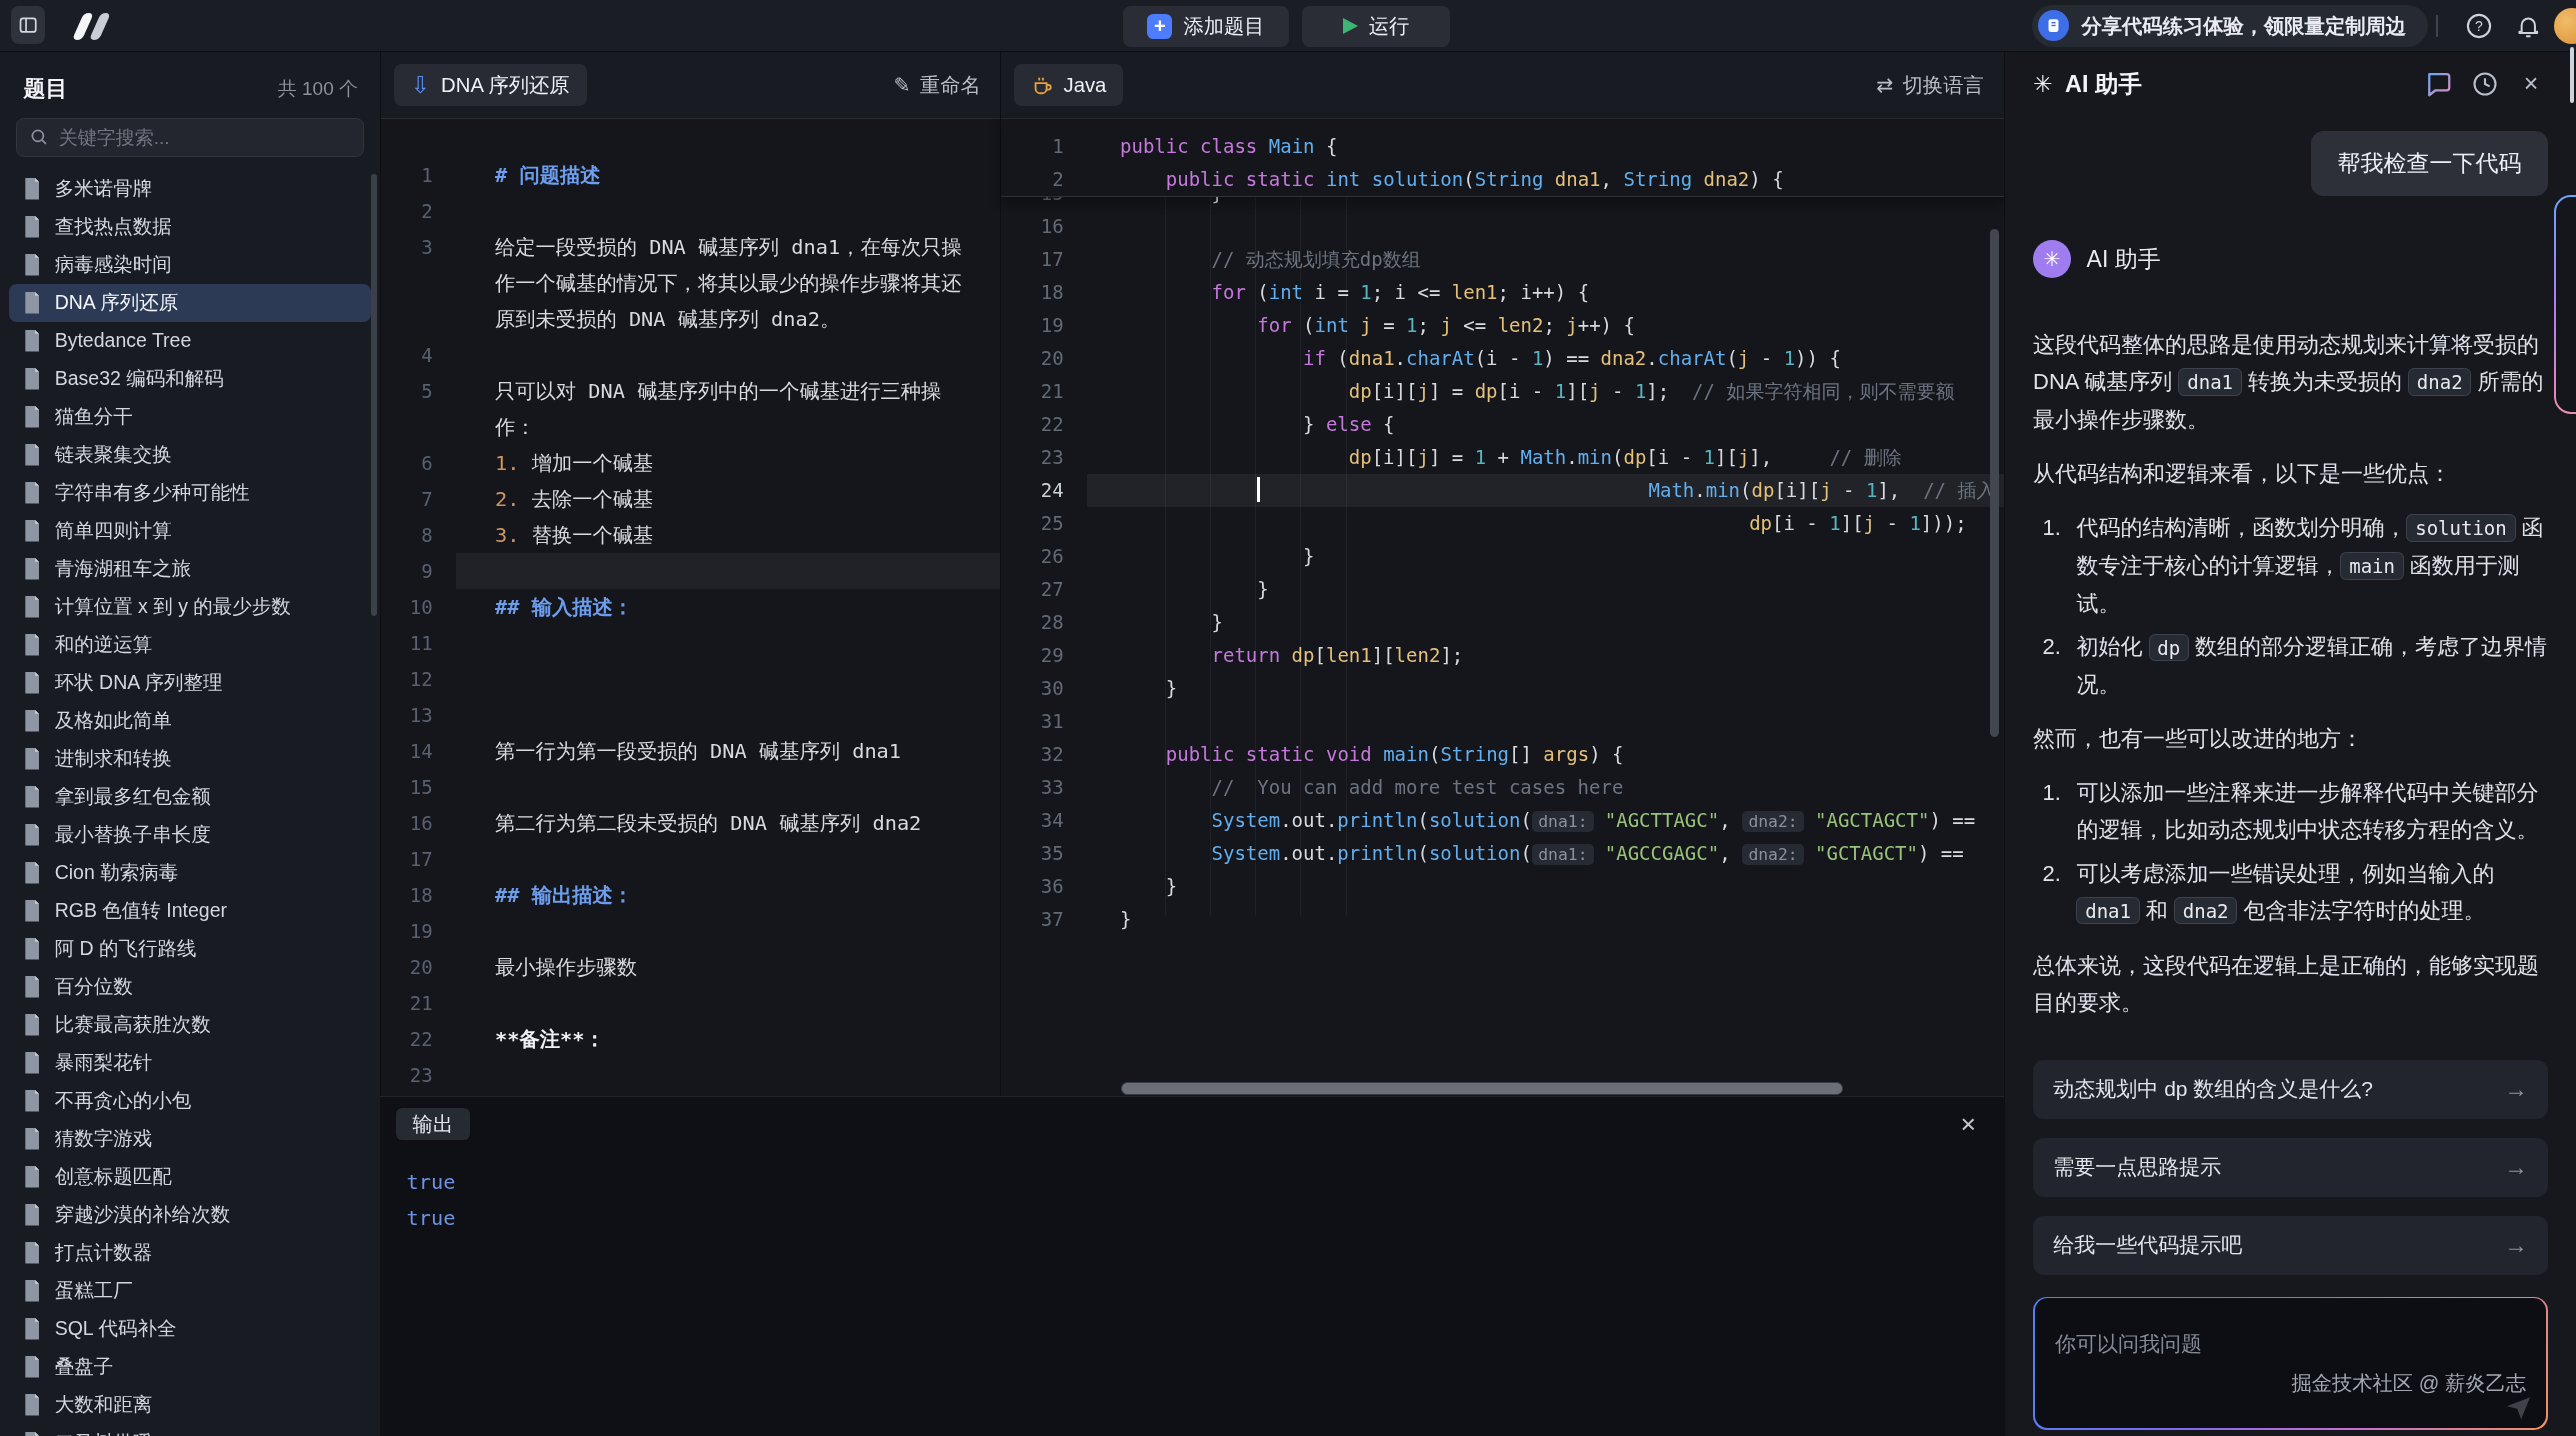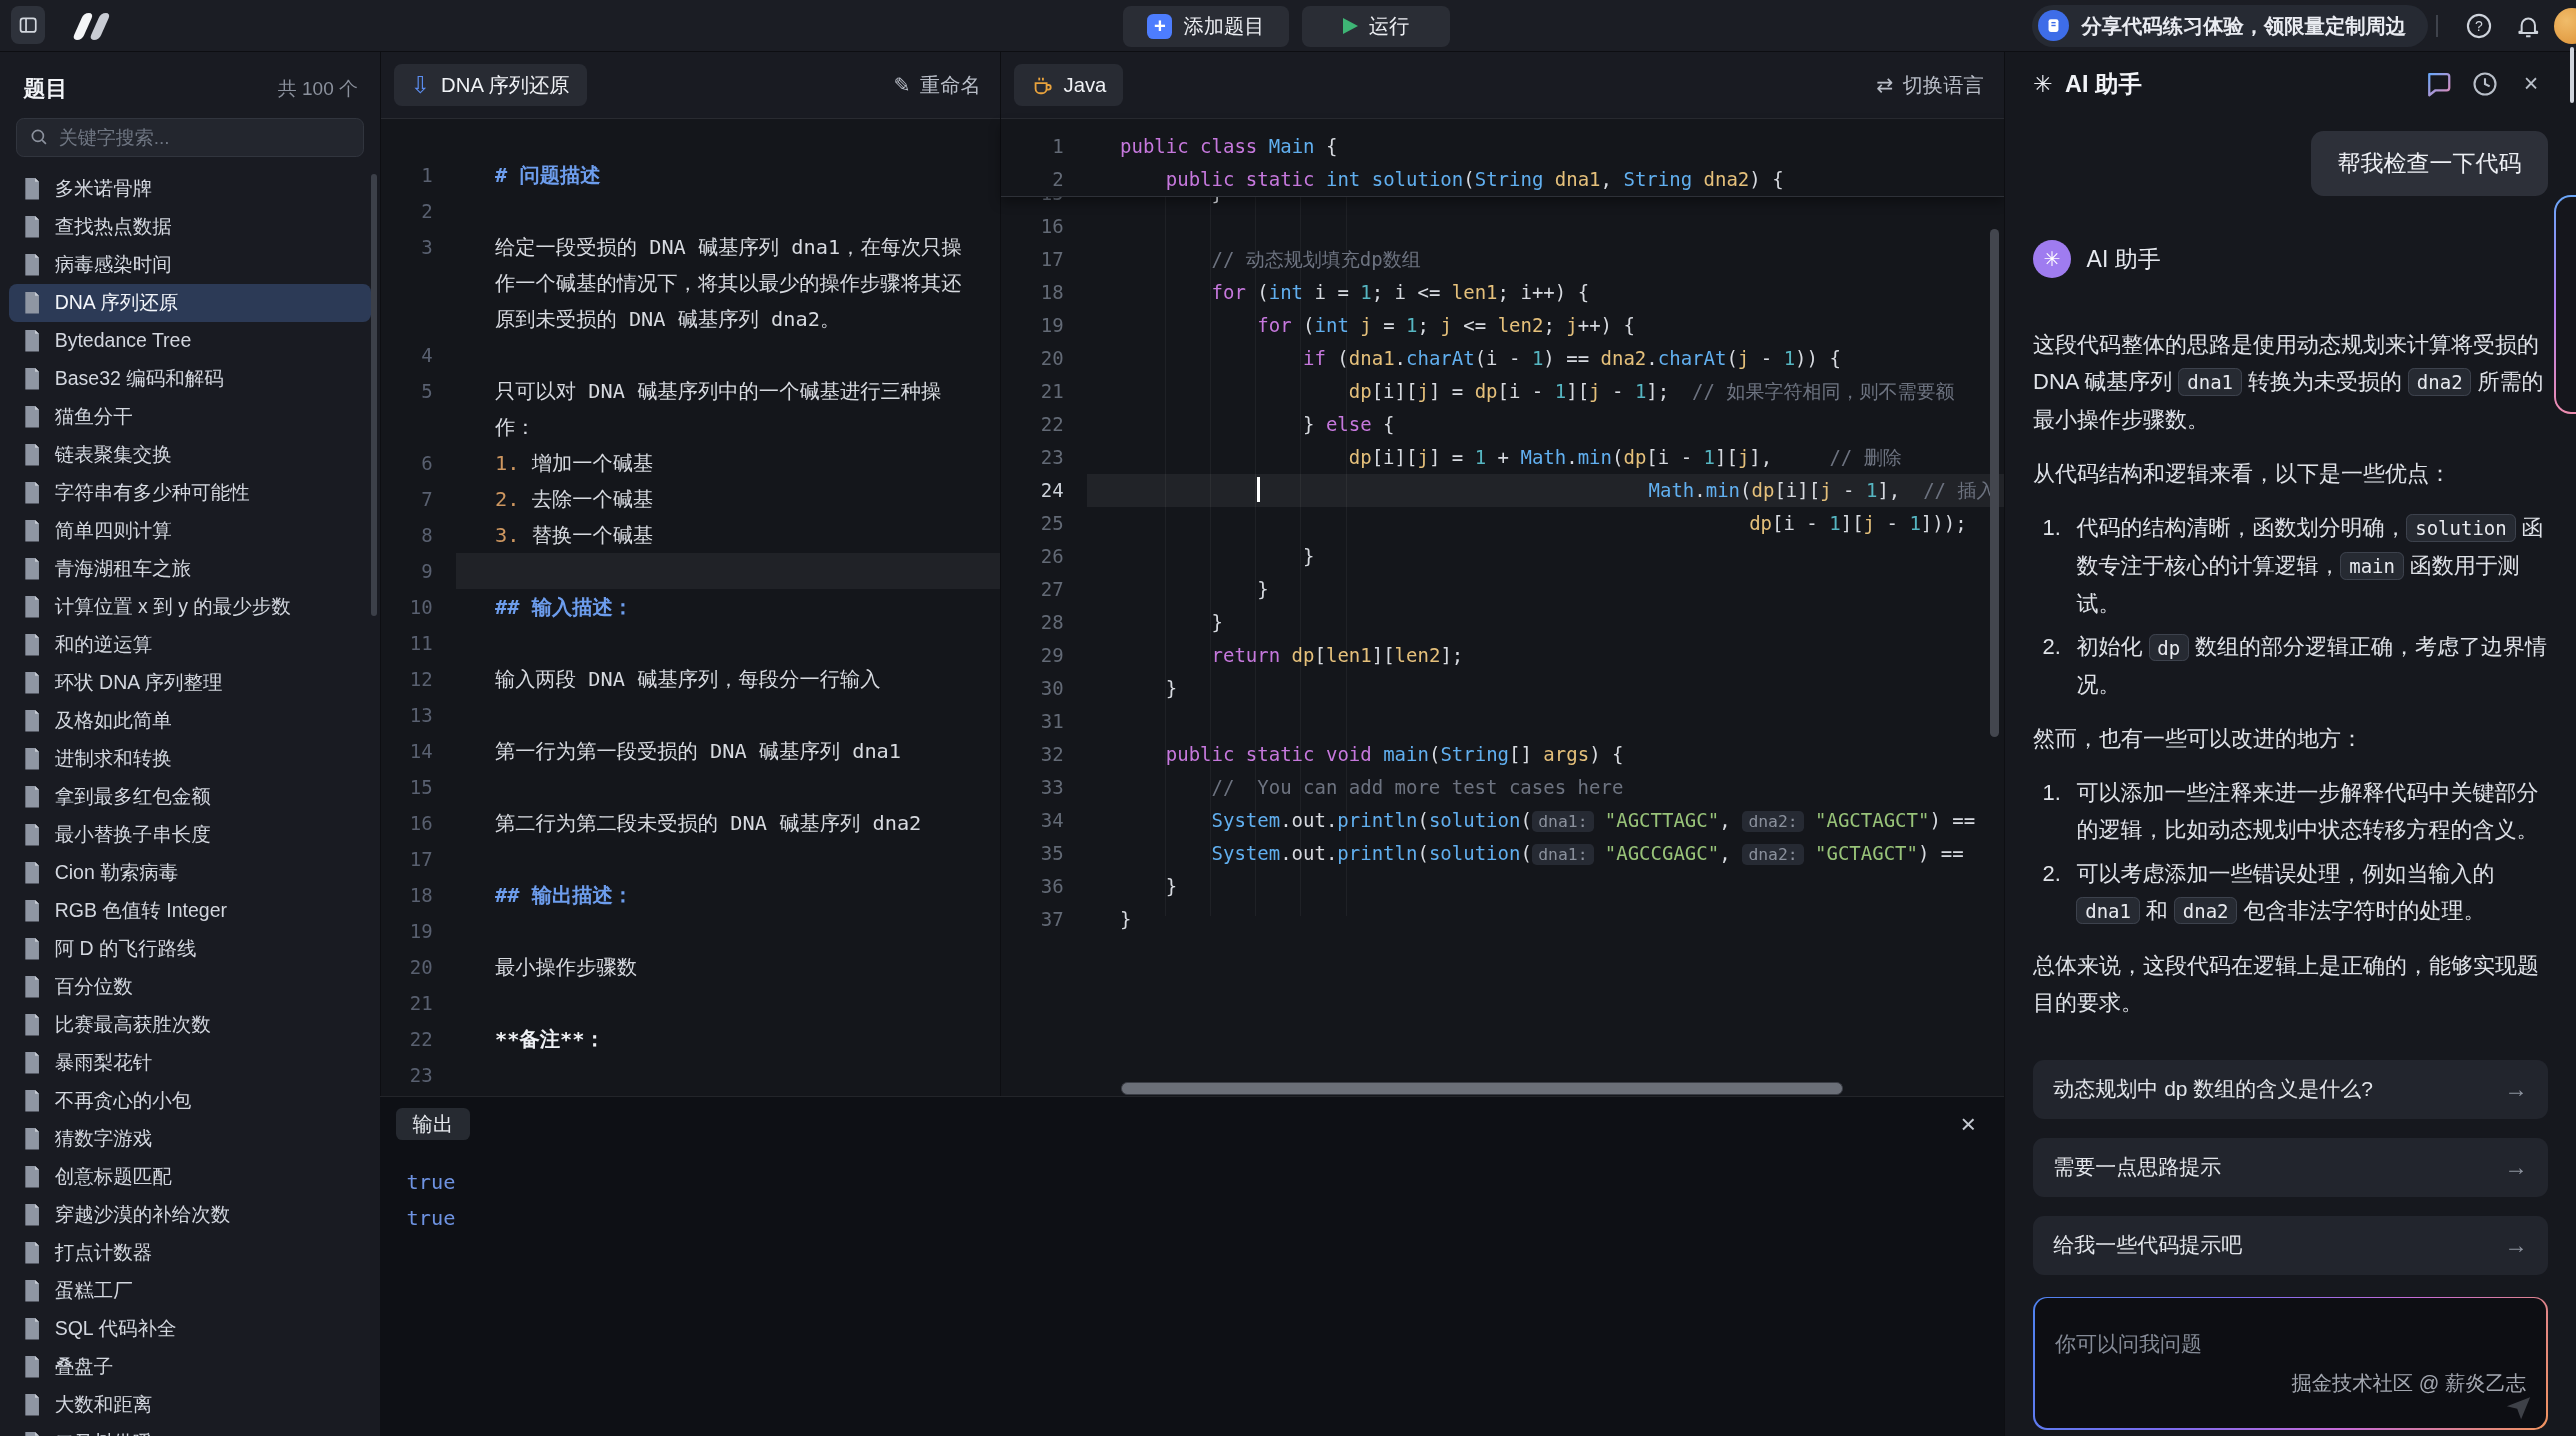--- a/index.html
+++ b/index.html
@@ -501,21 +501,20 @@
         <div class="dline">
           <span class="num">10</span>
           <span class="dcontent"><span class="d-h">## 输入描述：</span></span>
         </div>
         <div class="dline">
           <span class="num">11</span>
           <span class="dcontent"></span>
         </div>
         <div class="dline">
           <span class="num">12</span>
-          <span class="dcontent"><span class="d-p">输入两段 DNA 碱基序列，每段分一行输入</span></span>
         </div>
         <div class="dline">
           <span class="num">13</span>
           <span class="dcontent"></span>
         </div>
         <div class="dline">
           <span class="num">14</span>
           <span class="dcontent"><span class="d-p">第一行为第一段受损的 DNA 碱基序列 dna1</span></span>
         </div>
         <div class="dline">

